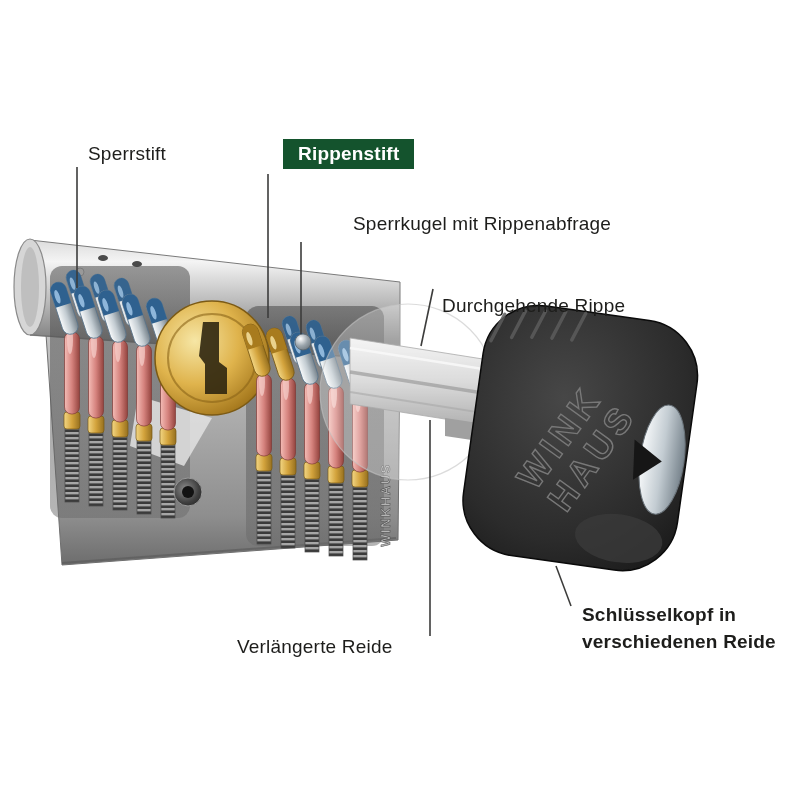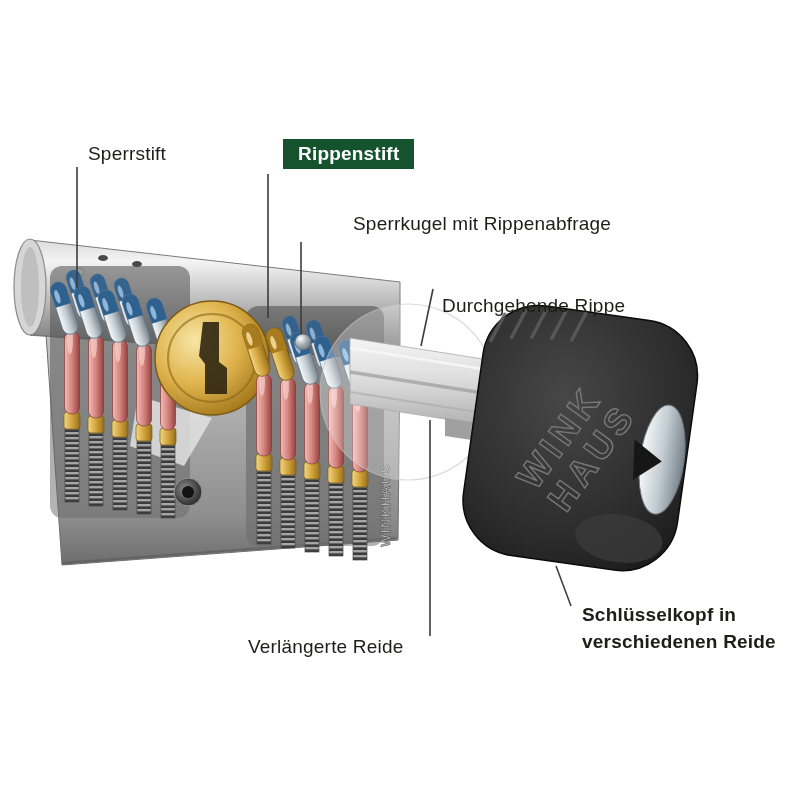--- a/index.html
+++ b/index.html
@@ -236,21 +236,21 @@
 </div>
 
 <div class="label" style="left:312px;top:213px;margin-left:41px;">
   <span>Sperrkugel mit Rippenabfrage</span>
 </div>
 
 <div class="label" style="left:442px;top:248px;margin-top:47px;">
   <span>Durchgehende Rippe</span>
 </div>
 
-<div class="label" style="left:248px;top:636px;">
+<div class="label" style="left:237px;top:636px;">
   <span>Verlängerte Reide</span>
 </div>
 
 <div class="label two-line" style="left:582px;top:601px;">
   <div>Schlüsselkopf in</div>
   <div>verschiedenen Reide</div>
 </div>
 
 </div>
 

